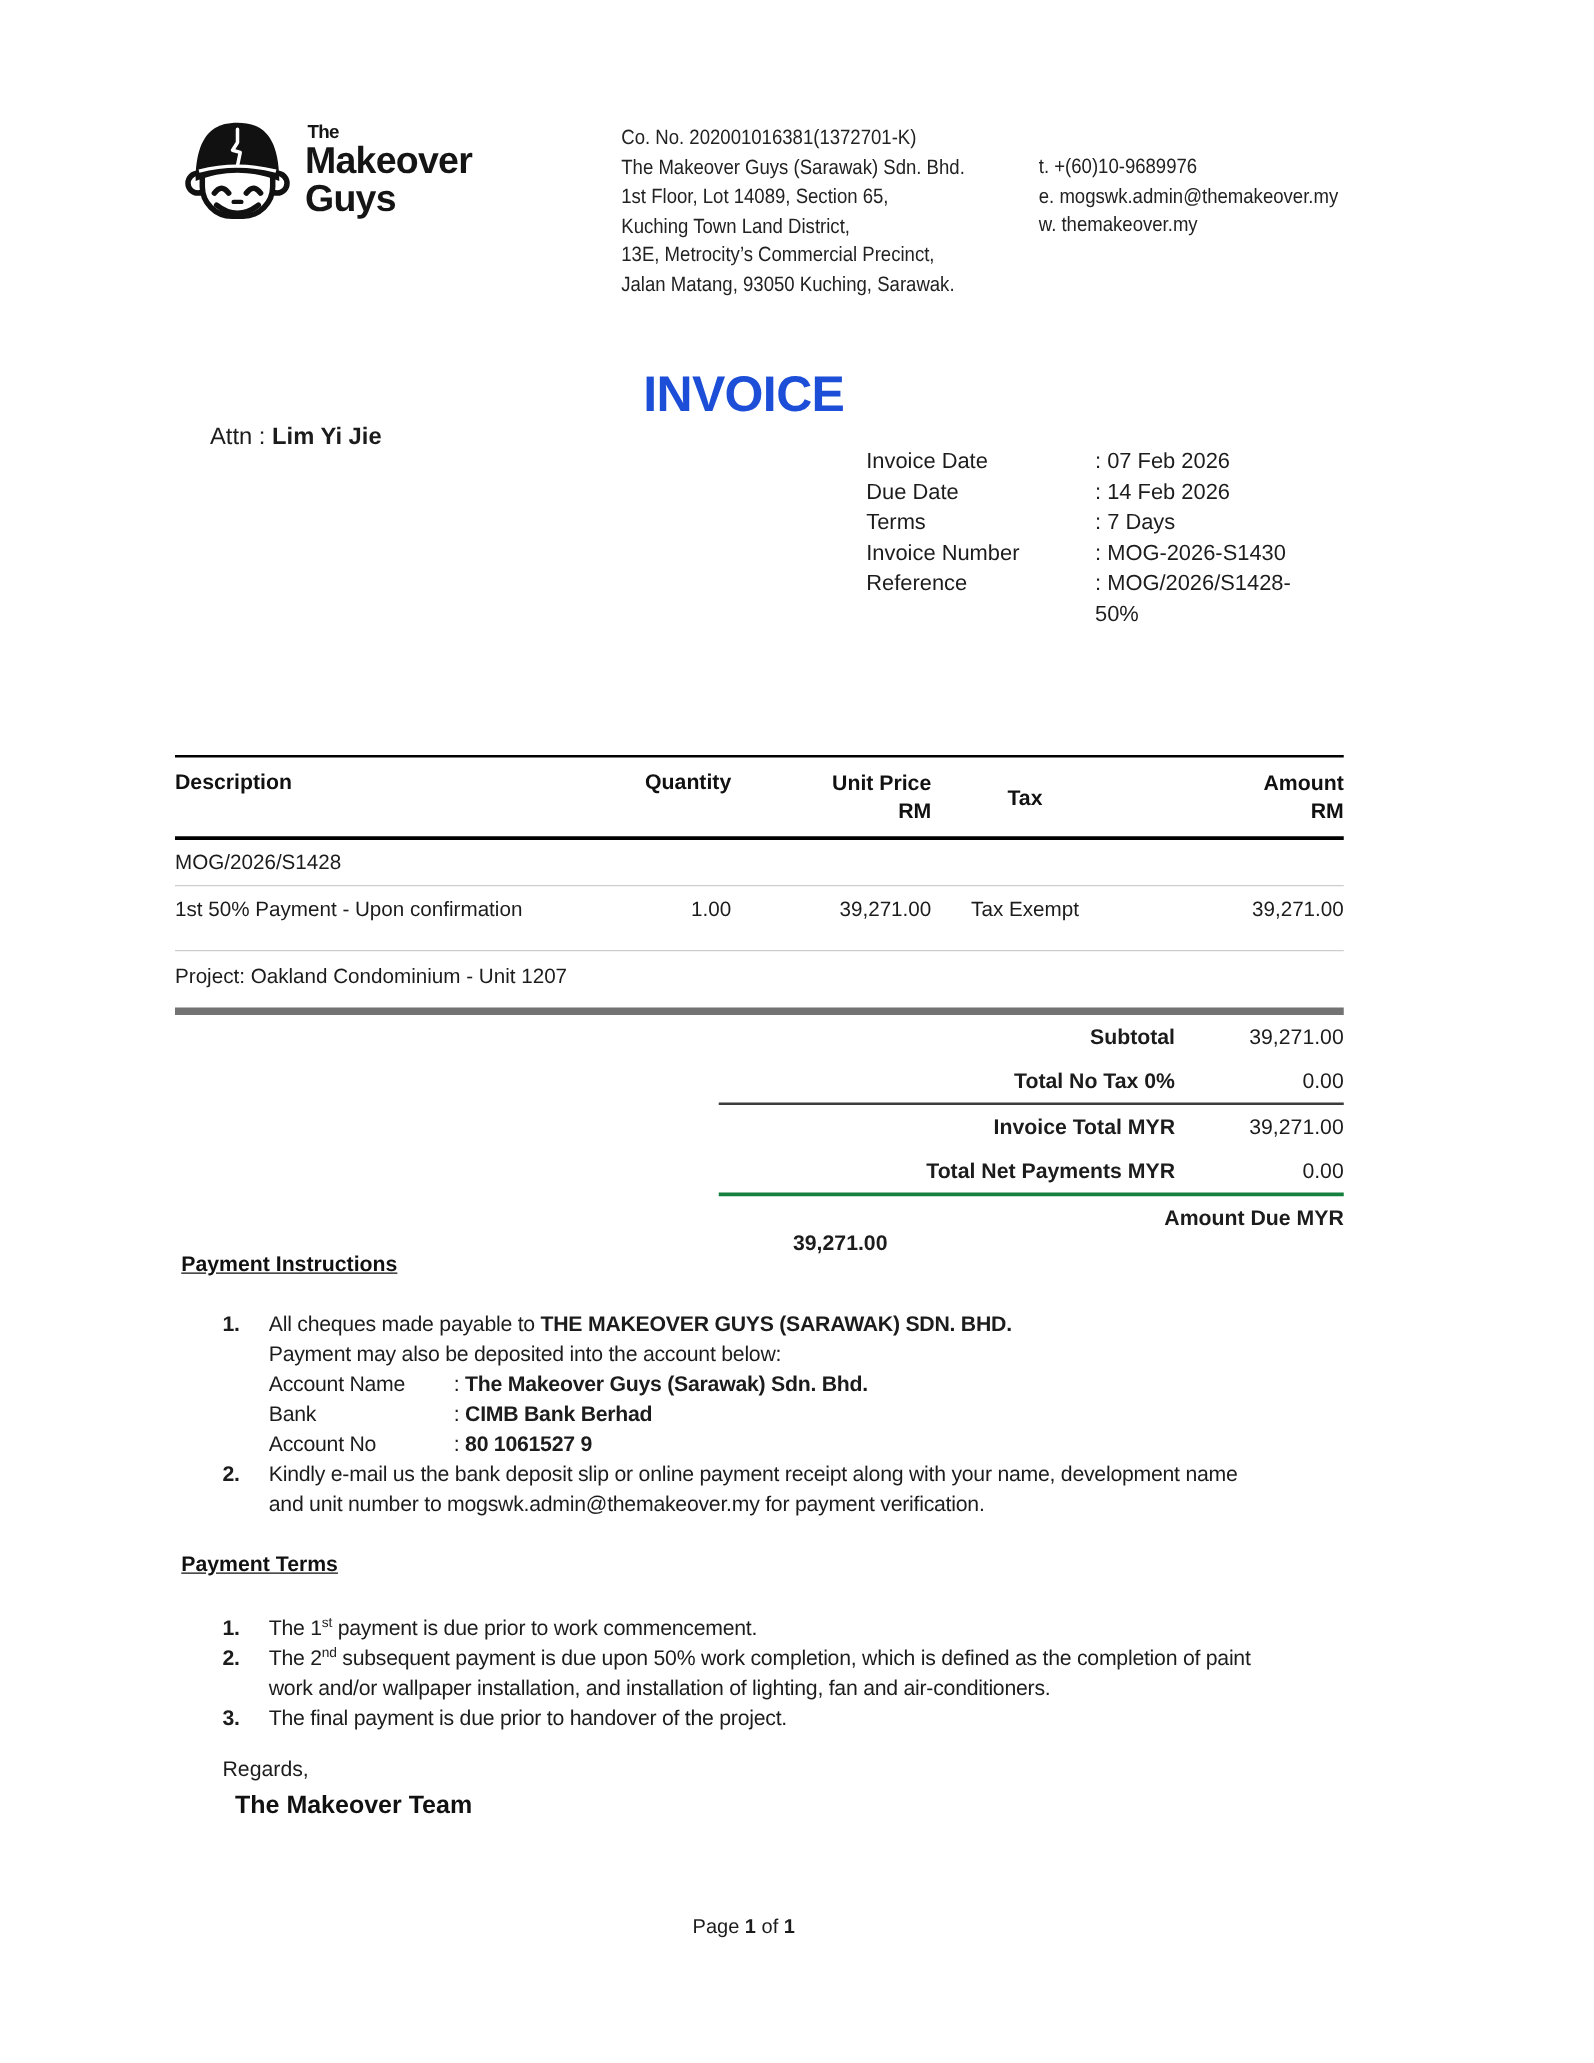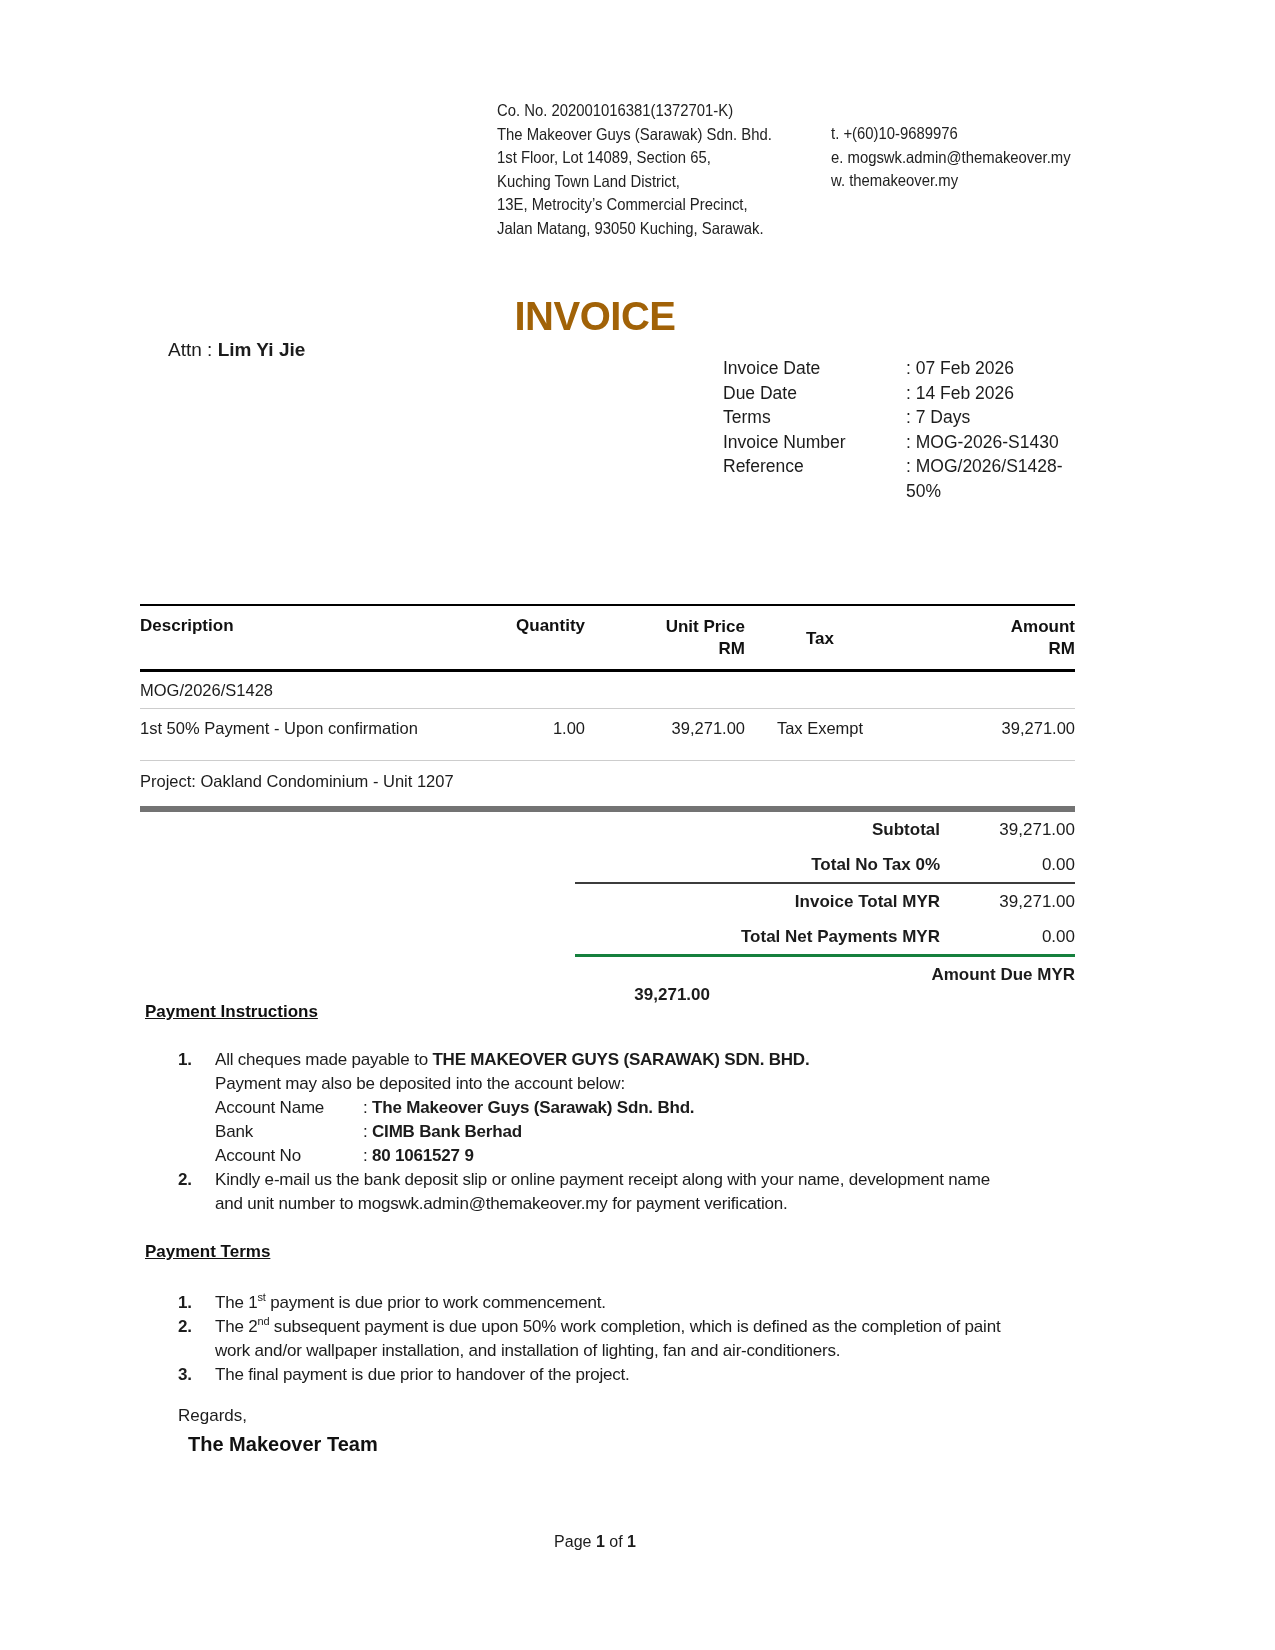--- a/index.html
+++ b/index.html
@@ -20,24 +20,24 @@
     position: absolute; left: 497px; top: 99px; font-size: 16.5px; line-height: 23.5px;
     transform: scaleX(0.9); transform-origin: top left; white-space: nowrap; color: #222;
   }
   .contact {
     position: absolute; left: 831px; top: 122px; font-size: 16.5px; line-height: 23.5px;
     transform: scaleX(0.9); transform-origin: top left; white-space: nowrap; color: #222;
   }
 
   
   .title { position: absolute; left: 140px; top: 294px; width: 910px; text-align: center;
-           font-size: 40px; font-weight: bold; letter-spacing: -0.5px; color: #a16207; }
+           font-size: 40px; font-weight: bold; letter-spacing: -0.5px; color: #1d4ed8; }
   .attn { position: absolute; left: 168px; top: 339px; font-size: 19px; }
   .details { position: absolute; left: 693px; top: 356px; font-size: 17.5px; }
-  .detail-row { display: flex; line-height: 24.5px; margin-left: 30px; }
+  .detail-row { display: flex; line-height: 24.5px; }
   .detail-label { width: 183px; }
   .detail-value { width: 178px; }
 
   
   .items-table { position: absolute; left: 140px; top: 604px; width: 935px; font-size: 16.5px; }
   .thead { display: flex; border-top: 2px solid #000; border-bottom: 3px solid #000;
            padding: 10px 0 9px; font-weight: bold; font-size: 17px; color: #111; }
   .c-desc { width: 310px; }
   .c-qty  { width: 135px; text-align: right; }
   .c-unit { width: 160px; text-align: right; }
@@ -77,20 +77,39 @@
   
   .signature { position: absolute; left: 178px; top: 1406px; font-size: 17px; }
   .team { font-weight: bold; font-size: 20px; margin-top: 7px; margin-left: 10px; color: #111; }
   .pagenum { position: absolute; left: 140px; top: 1533px; width: 910px; text-align: center; font-size: 16px; }
 </style>
 </head>
 <body>
 
 <div class="page">
 
+  <div class="logo-block">
+    <svg class="logo-icon" viewBox="0 0 100 100">
+      <circle cx="14" cy="62" r="9" fill="#fff" stroke="#111" stroke-width="5"></circle>
+      <circle cx="86" cy="62" r="9" fill="#fff" stroke="#111" stroke-width="5"></circle>
+      <rect x="18" y="26" width="64" height="66" rx="27" fill="#fff" stroke="#111" stroke-width="5"></rect>
+      <path d="M12 60 C12 13 33 7 50 7 C67 7 88 13 88 60 C63 50 37 50 12 60 Z" fill="#111"></path>
+      <path d="M15 51 Q50 42 85 51" stroke="#fff" stroke-width="3" fill="none"></path>
+      <path d="M50 13 L50 25 L45.5 32 L52.5 34 L50 46" stroke="#fff" stroke-width="3.2" fill="none" stroke-linejoin="round" stroke-linecap="round"></path>
+      <path d="M29 71 Q35.5 62 42 71" stroke="#111" stroke-width="5" fill="none" stroke-linecap="round"></path>
+      <path d="M58 71 Q64.5 62 71 71" stroke="#111" stroke-width="5" fill="none" stroke-linecap="round"></path>
+      <line x1="46.5" y1="79" x2="53.5" y2="79" stroke="#111" stroke-width="4" stroke-linecap="round"></line>
+      <path d="M31 82 Q50 97 69 82" stroke="#111" stroke-width="5" fill="none" stroke-linecap="round"></path>
+    </svg>
+    <div class="wordmark">
+      <div class="wm-the">The</div>
+      <div class="wm-big">Makeover</div>
+      <div class="wm-big">Guys</div>
+    </div>
+  </div>
 
   <div class="co-info">
     <div>Co. No. 202001016381(1372701-K)</div>
     <div>The Makeover Guys (Sarawak) Sdn. Bhd.</div>
     <div>1st Floor, Lot 14089, Section 65,</div>
     <div>Kuching Town Land District,</div>
     <div>13E, Metrocity’s Commercial Precinct,</div>
     <div>Jalan Matang, 93050 Kuching, Sarawak.</div>
   </div>
 

